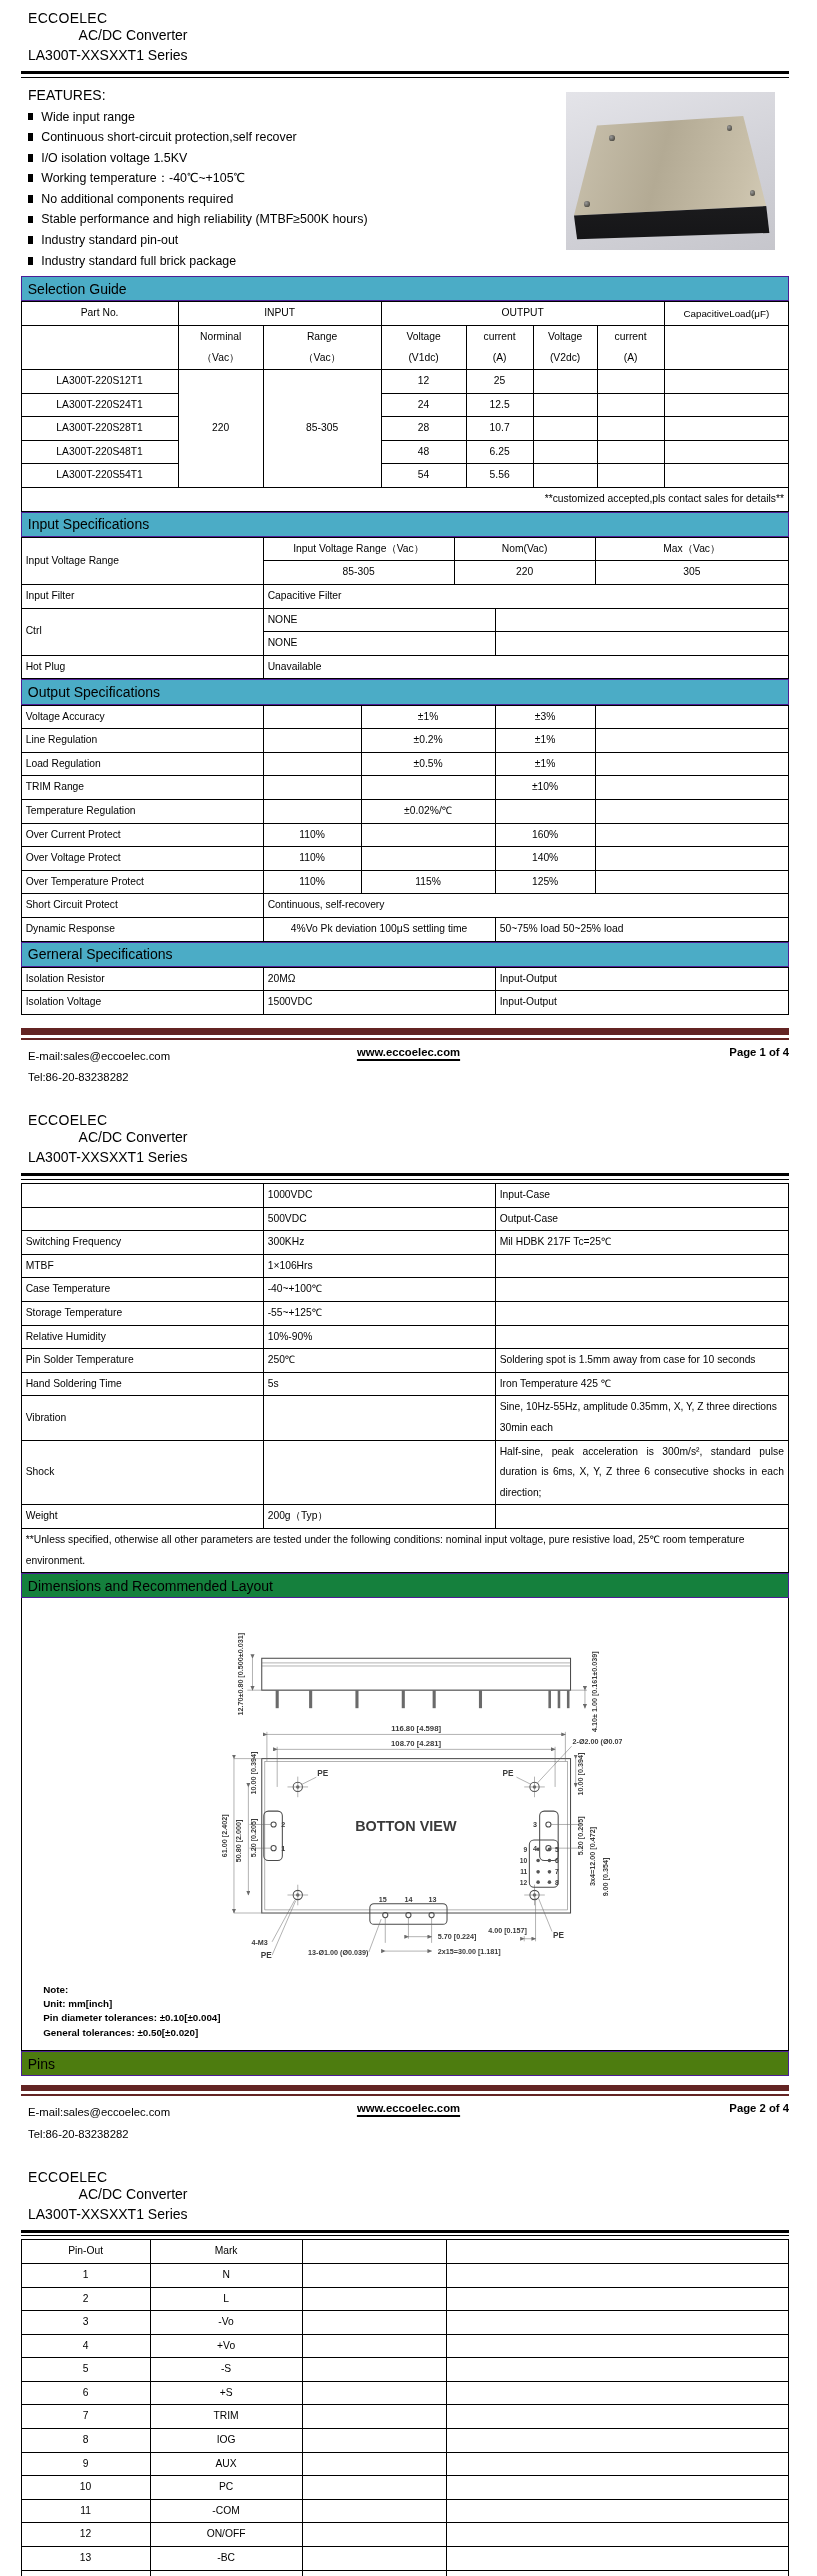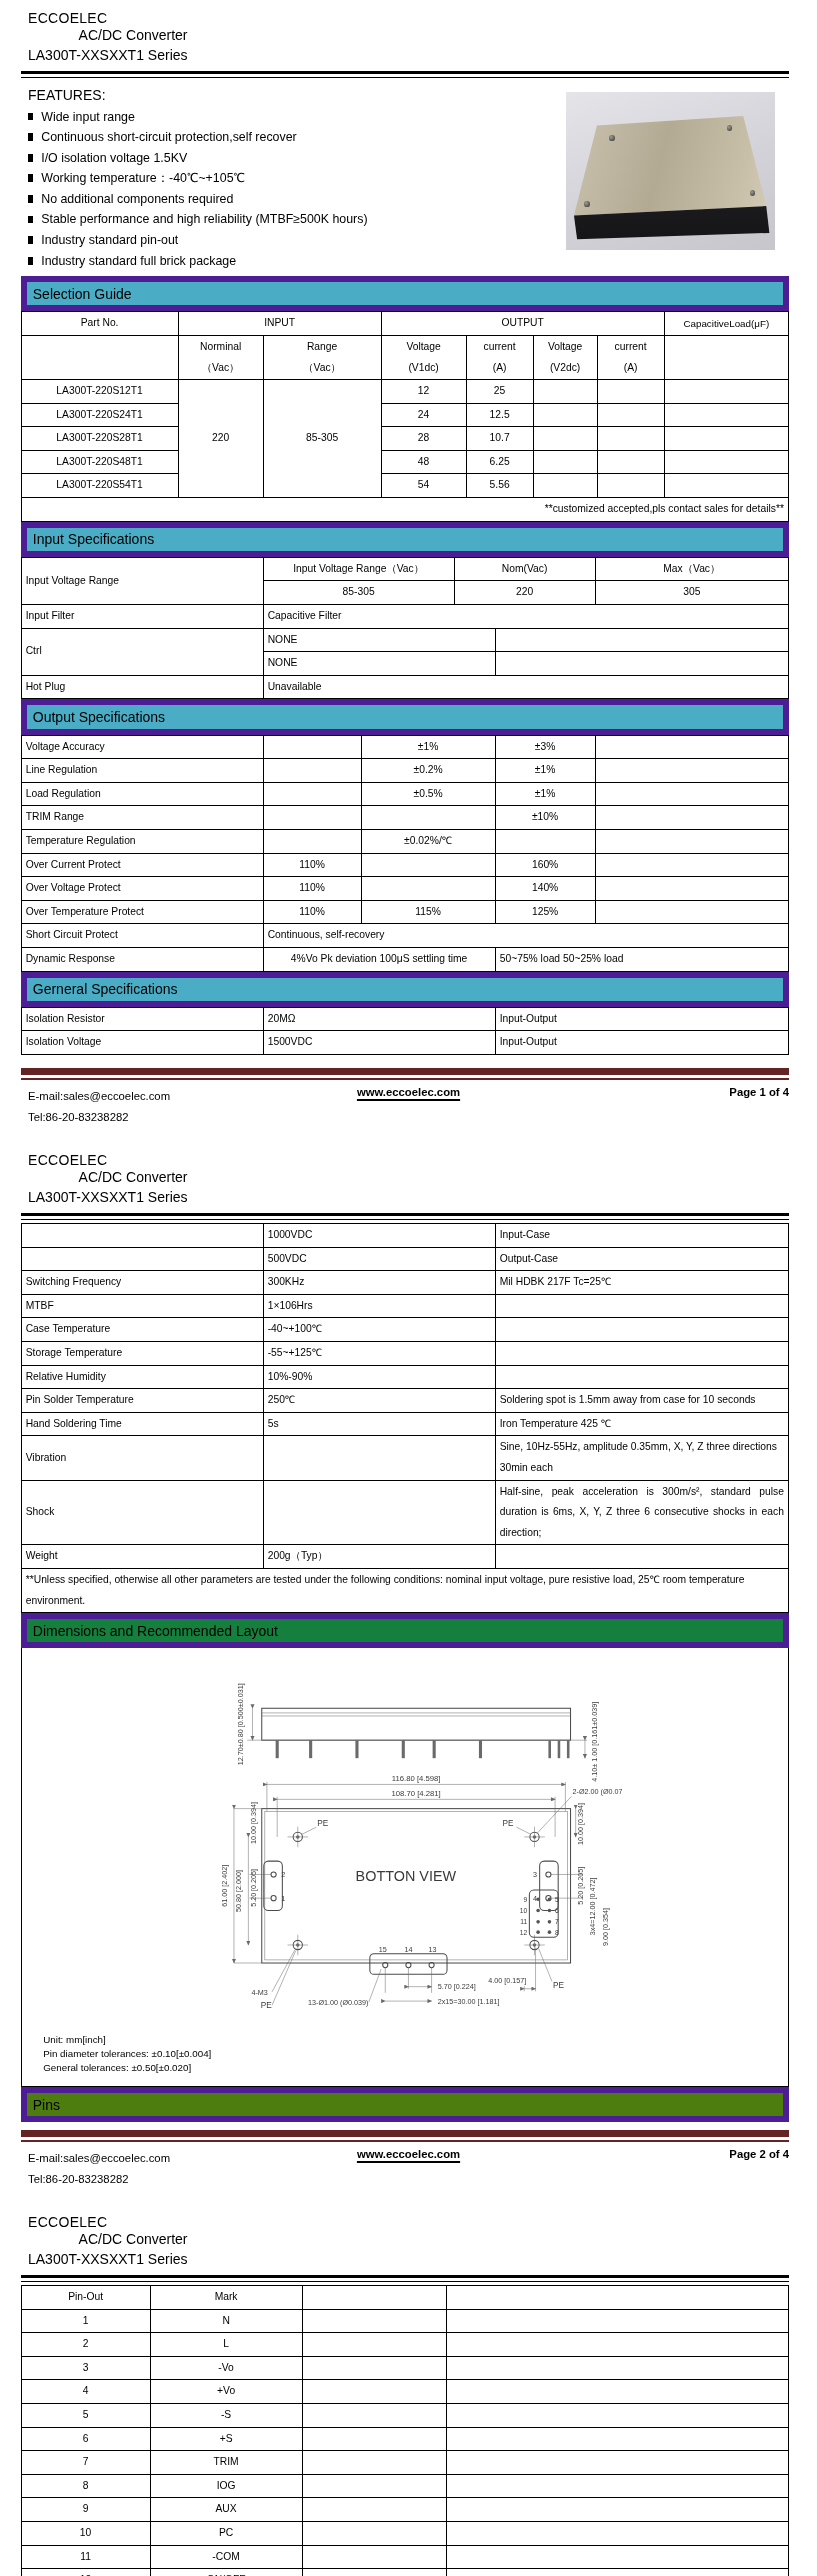--- a/index.html
+++ b/index.html
@@ -16,31 +16,31 @@
   .feat-title{font-size:14px;margin:7.2px 0 3.1px 0;}
   .feat-item{display:flex;align-items:center;height:20.6px;font-size:12.4px;gap:8px;}
   .sq{width:5.2px;height:7.7px;background:#000;flex:0 0 auto;}
   
   .photo{width:209px;height:158px;margin:12.4px 14.4px 0 0;position:relative;background:linear-gradient(160deg,#e4e4e9 0%,#d2d2d8 55%,#c6c6cc 100%);overflow:hidden;flex:0 0 auto;}
   .plate-top{position:absolute;inset:0;background:linear-gradient(105deg,#cdc5b1 0%,#b3aa94 45%,#c9c0aa 80%,#d8d0bc 100%);
     clip-path:polygon(15% 21%,85% 15%,96% 72%,4% 78%);}
   .plate-front{position:absolute;inset:0;background:linear-gradient(#2b2b2e,#141416);clip-path:polygon(4% 78%,96% 72%,97.5% 89%,5.5% 93%);}
   .screw{position:absolute;width:5.7px;height:5.7px;border-radius:50%;background:radial-gradient(circle at 35% 35%,#9a9a9a,#55524a 70%);}
   
-  .bar{border:6px solid #4c1d95;font-size:14px;padding:3.6px 6.2px;margin:0 29px 0 20.6px;}
+  .bar{border:1px solid #4c1d95;font-size:14px;padding:3.6px 6.2px;margin:0 29px 0 20.6px;}
   
   .tblwrap{margin:0 29px 0 20.6px;}
   table.tbl{border-collapse:collapse;width:100%;table-layout:fixed;}
   table.tbl td{border:1px solid #000;font-size:10.3px;padding:1px 4.1px;line-height:2.0;vertical-align:middle;word-wrap:break-word;}
   td.c{text-align:center;}
   td.r{text-align:right;}
   td.j{text-align:justify;}
   td.pre{white-space:pre-line;text-align:center;}
   
-  .dims-box{border:1px solid #000;border-top:none;margin:0 29px 0 20.6px;padding:10.3px 0 8.2px 0;}
+  .dims-box{border:1px solid #000;border-top:none;margin:0 29px 0 20.6px;padding:10.3px 0 8.2px 0;font-weight:bold;}
   .drawing{display:block;margin-left:178px;}
   .draw-note{margin:13.4px 0 2.1px 21.6px;font-size:9.8px;line-height:1.45;}
   svg text{font-family:"Liberation Sans",sans-serif;fill:#3a3a3a;}
   .dline{stroke:#6a6a6a;stroke-width:1;}
   .oline{stroke:#4a4a4a;stroke-width:2;fill:none;}
   
   .footrule{margin:13.4px 29px 0 20.6px;}
   .footrule .thick{height:6.7px;background:#632423;}
   .footrule .gap{height:2.6px;}
   .footrule .thin{height:2.1px;background:#632423;}
@@ -598,20 +598,21 @@
           <text font-size="14" x="462" y="641">5.70 [0.224]</text>
           <line class="dline" x1="360" y1="664" x2="450" y2="664" marker-start="url(#ah)" marker-end="url(#ah)"></line>
           <text font-size="14" x="462" y="669">2x15=30.00 [1.181]</text>
           <line class="dline" x1="630" y1="640" x2="652" y2="640" marker-start="url(#ah)" marker-end="url(#ah)"></line>
           <line class="dline" x1="630" y1="635" x2="630" y2="645"></line>
             <line class="dline" x1="652" y1="560" x2="652" y2="645"></line>
           <text font-size="14" x="560" y="628">4.00 [0.157]</text>
         </g>
       </svg>
       <div class="draw-note">
+        <div>Note:</div>
         <div>Unit: mm[inch]</div>
         <div>Pin diameter tolerances: ±0.10[±0.004]</div>
         <div>General tolerances: ±0.50[±0.020]</div>
       </div>
     </div>
 
     <div class="bar" style="background:#4d7c0f;">Pins</div>
 
     <div class="footrule" style="margin-top:8.2px;">
         <div class="thick"></div>

